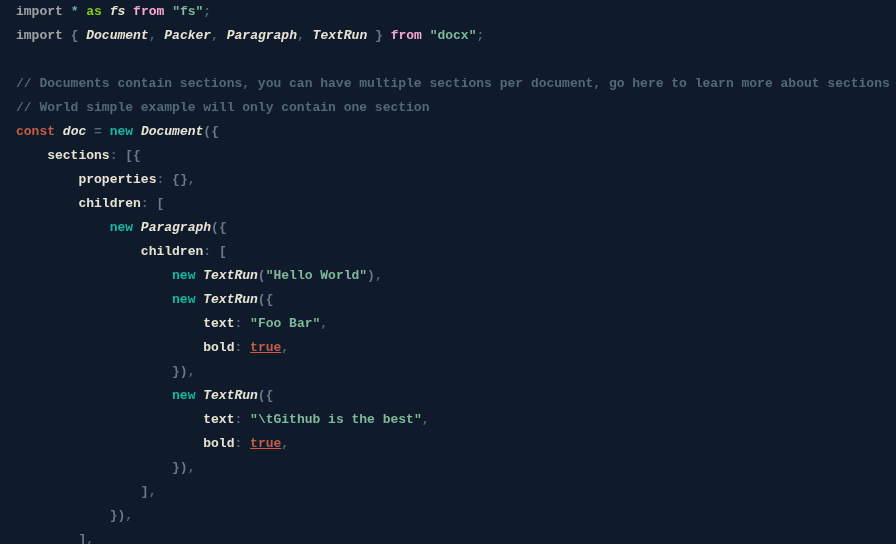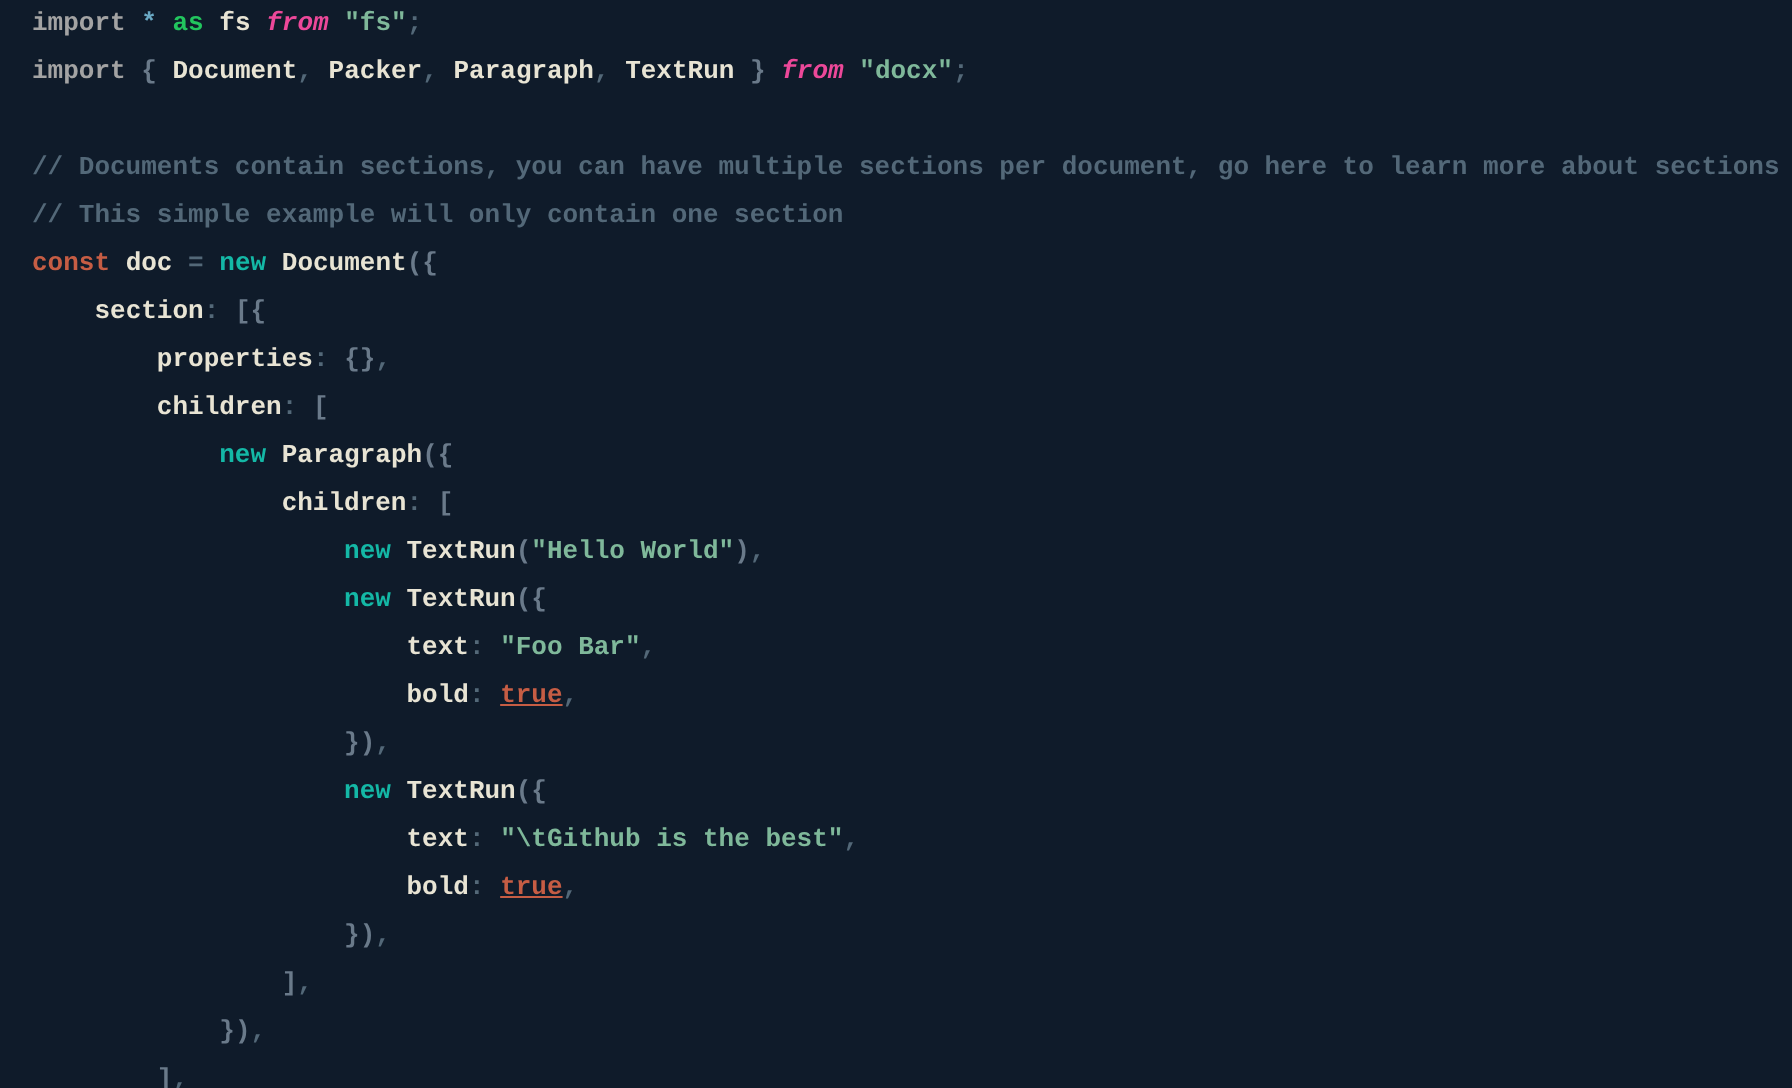--- a/index.html
+++ b/index.html
@@ -12,43 +12,43 @@
       padding: 0 16px;
       width: 896px;
       height: 544px;
       overflow: hidden;
     }
     .code-editor {
       white-space: pre;
       font-weight: bold;
     }
     .kw-import { color: #a3a3a3; }
-    .kw-as { color: #22c55e; }
-    .kw-from { color: #ec4899; font-style: italic; }
+    .kw-as { color: #84cc16; }
+    .kw-from { color: #f9a8d4; }
     .kw-const { color: #c65d44; margin-top: 45px; }
     .kw-new { color: #14b8a6; }
-    .ident { color: #e8e4d4; }
+    .ident { color: #e8e4d4; font-style: italic; }
     .star { color: #6aa9c4; }
     .str { color: #7fb89a; }
     .punct { color: #536878; }
     .brace { color: #6a7a8a; }
     .comment { color: #536878; margin-top: 43px; }
     .prop { color: #e8e4d4; }
     .bool { color: #c65d44; text-decoration: underline; }
   </style>
 </head>
 <body>
 
 <div class="code-editor"><span class="kw-import">import</span> <span class="star">*</span> <span class="kw-as">as</span> <span class="ident">fs</span> <span class="kw-from">from</span> <span class="str">"fs"</span><span class="punct">;</span>
 <span class="kw-import">import</span> <span class="brace">{</span> <span class="ident">Document</span><span class="punct">,</span> <span class="ident">Packer</span><span class="punct">,</span> <span class="ident">Paragraph</span><span class="punct">,</span> <span class="ident">TextRun</span> <span class="brace">}</span> <span class="kw-from">from</span> <span class="str">"docx"</span><span class="punct">;</span>
 
 <span class="comment">// Documents contain sections, you can have multiple sections per document, go here to learn more about sections</span>
-<span class="comment">// This simple example will only contain one section</span>
+<span class="comment">// World simple example will only contain one section</span>
 <span class="kw-const">const</span> <span class="ident">doc</span> <span class="punct">=</span> <span class="kw-new">new</span> <span class="ident">Document</span><span class="brace">(</span><span class="brace">{</span>
-    <span class="prop">section</span><span class="punct">:</span> <span class="brace">[</span><span class="brace">{</span>
+    <span class="prop">sections</span><span class="punct">:</span> <span class="brace">[</span><span class="brace">{</span>
         <span class="prop">properties</span><span class="punct">:</span> <span class="brace">{</span><span class="brace">}</span><span class="punct">,</span>
         <span class="prop">children</span><span class="punct">:</span> <span class="brace">[</span>
             <span class="kw-new">new</span> <span class="ident">Paragraph</span><span class="brace">(</span><span class="brace">{</span>
                 <span class="prop">children</span><span class="punct">:</span> <span class="brace">[</span>
                     <span class="kw-new">new</span> <span class="ident">TextRun</span><span class="brace">(</span><span class="str">"Hello World"</span><span class="brace">)</span><span class="punct">,</span>
                     <span class="kw-new">new</span> <span class="ident">TextRun</span><span class="brace">(</span><span class="brace">{</span>
                         <span class="prop">text</span><span class="punct">:</span> <span class="str">"Foo Bar"</span><span class="punct">,</span>
                         <span class="prop">bold</span><span class="punct">:</span> <span class="bool">true</span><span class="punct">,</span>
                     <span class="brace">}</span><span class="brace">)</span><span class="punct">,</span>
                     <span class="kw-new">new</span> <span class="ident">TextRun</span><span class="brace">(</span><span class="brace">{</span>

